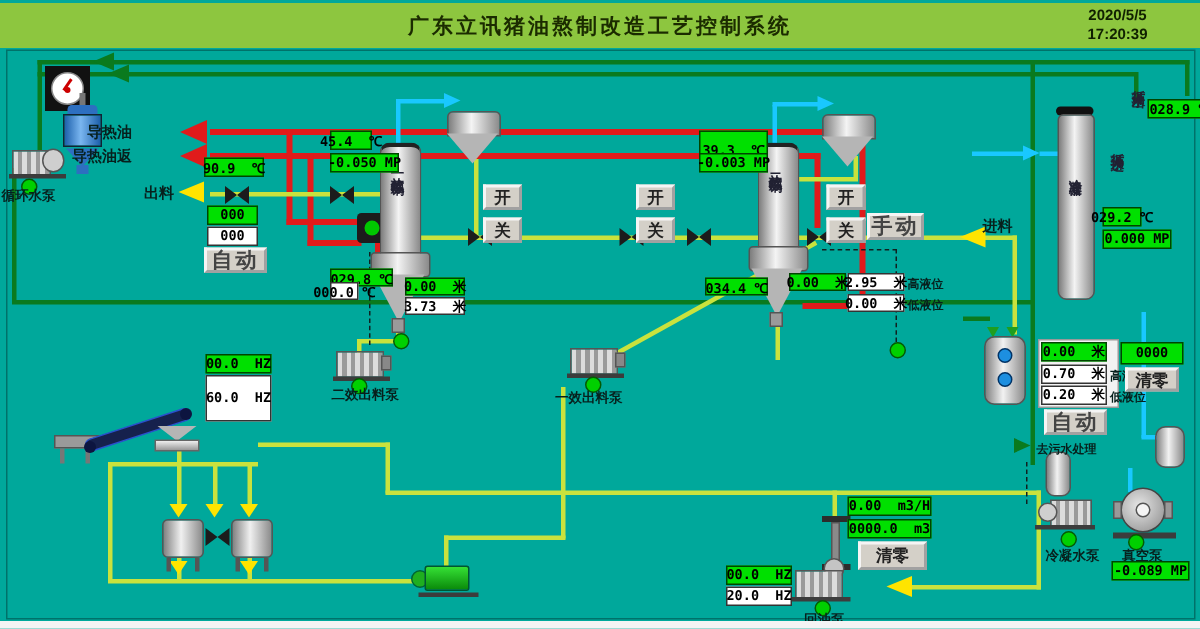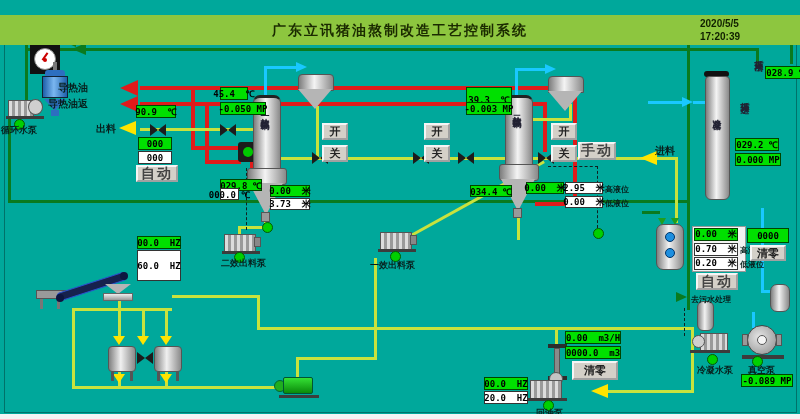--- a/index.html
+++ b/index.html
@@ -1,22 +1,22 @@
 <!DOCTYPE html>
 <html><head>
 <meta charset="utf-8">
 <style>
   html,body{margin:0;padding:0;background:#fff;}
   #page{position:relative;width:800px;height:419px;overflow:hidden;background:#00a89b;
         font-family:"Liberation Sans",sans-serif;}
   
-  #hdr{position:absolute;left:0;top:15px;width:800px;height:30px;background:#8dc63f;z-index:6;}
+  #hdr{position:absolute;left:0;top:2px;width:800px;height:30px;background:#8dc63f;z-index:6;}
   #hdr .ttl{position:absolute;left:0;top:0;width:800px;height:30px;line-height:30px;text-align:center;
             font-size:14px;font-weight:bold;color:#1b2b00;letter-spacing:2px;}
-  #hdr .dt{position:absolute;right:10px;width:90px;text-align:left;font-size:10px;font-weight:bold;color:#102000;}
+  #hdr .dt{position:absolute;right:10px;width:90px;text-align:center;font-size:10px;font-weight:bold;color:#102000;}
   
   .el{position:absolute;box-sizing:border-box;}
   
   .ph,.pv{position:absolute;z-index:1;}
   
   .dg,.dw{position:absolute;z-index:3;display:flex;align-items:center;justify-content:center;
           box-sizing:border-box;white-space:pre;color:#000;
           font:bold 9px "DejaVu Sans Mono",monospace;}
   .dg{background:#00e000;border:1px solid #004400;}
   .dw{background:#ffffff;border:1px solid #333;}
@@ -289,21 +289,21 @@
   <div class="lb" style="left:748px;top:364px;">真空泵</div>
   <div class="dg" style="left:741px;top:374px;width:52px;height:13px;">-0.089 MP</div>
   <div class="el" style="left:770px;top:284px;width:20px;height:28px;border-radius:7px;background:linear-gradient(90deg,#808080,#f2f2f2 45%,#8a8a8a);border:1px solid #555;z-index:2;"></div>
 
   <div class="el" style="left:704px;top:71px;width:25px;height:6px;background:#111;border-radius:3px;z-index:2;"></div>
   <div class="col" style="left:705px;top:76px;width:23px;height:122px;border-radius:4px 4px 6px 6px;"></div>
   <div class="vt" style="left:710px;top:112px;">冷凝器</div>
   <div class="vt" style="left:752px;top:53px;">循环水出</div>
   <div class="dg" style="left:765px;top:66px;width:44px;height:13px;">028.9 ℃</div>
   <div class="vt" style="left:738px;top:95px;">循环水进</div>
-  <div class="dg" style="left:735px;top:138px;width:44px;height:13px;">029.2 ℃</div>
+  <div class="dg" style="left:735px;top:138px;width:26px;height:13px;">029.2 ℃</div>
   <div class="dg" style="left:735px;top:153px;width:46px;height:13px;">0.000 MP</div>
 
   <div class="dg" style="left:565px;top:331px;width:56px;height:13px;">0.00  m3/H</div>
   <div class="dg" style="left:565px;top:346px;width:56px;height:13px;">0000.0  m3</div>
   <div class="b3" style="left:572px;top:361px;width:46px;height:19px;">清零</div>
 
   <div class="el" style="left:548px;top:344px;width:19px;height:4px;background:#2c2c2c;z-index:2;"></div>
   <div class="el" style="left:548px;top:376px;width:19px;height:4px;background:#2c2c2c;z-index:2;"></div>
   <div class="el" style="left:554px;top:348px;width:6px;height:28px;background:#8a8a8a;border:1px solid #555;z-index:2;"></div>
 

